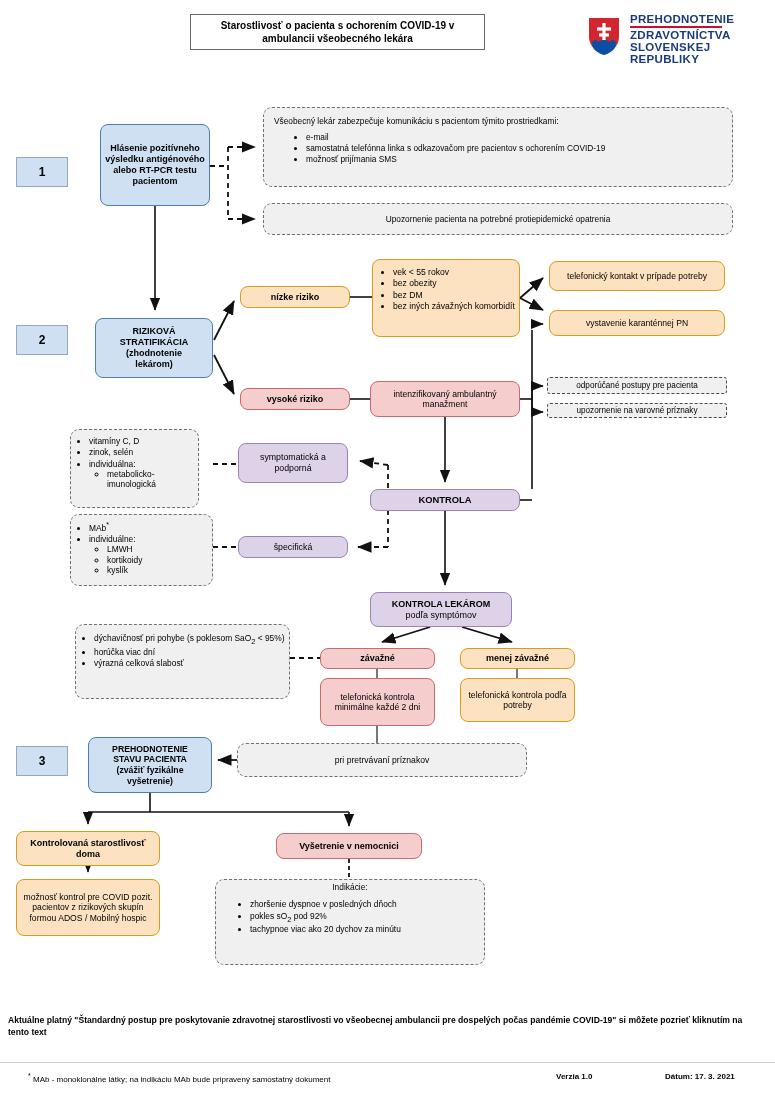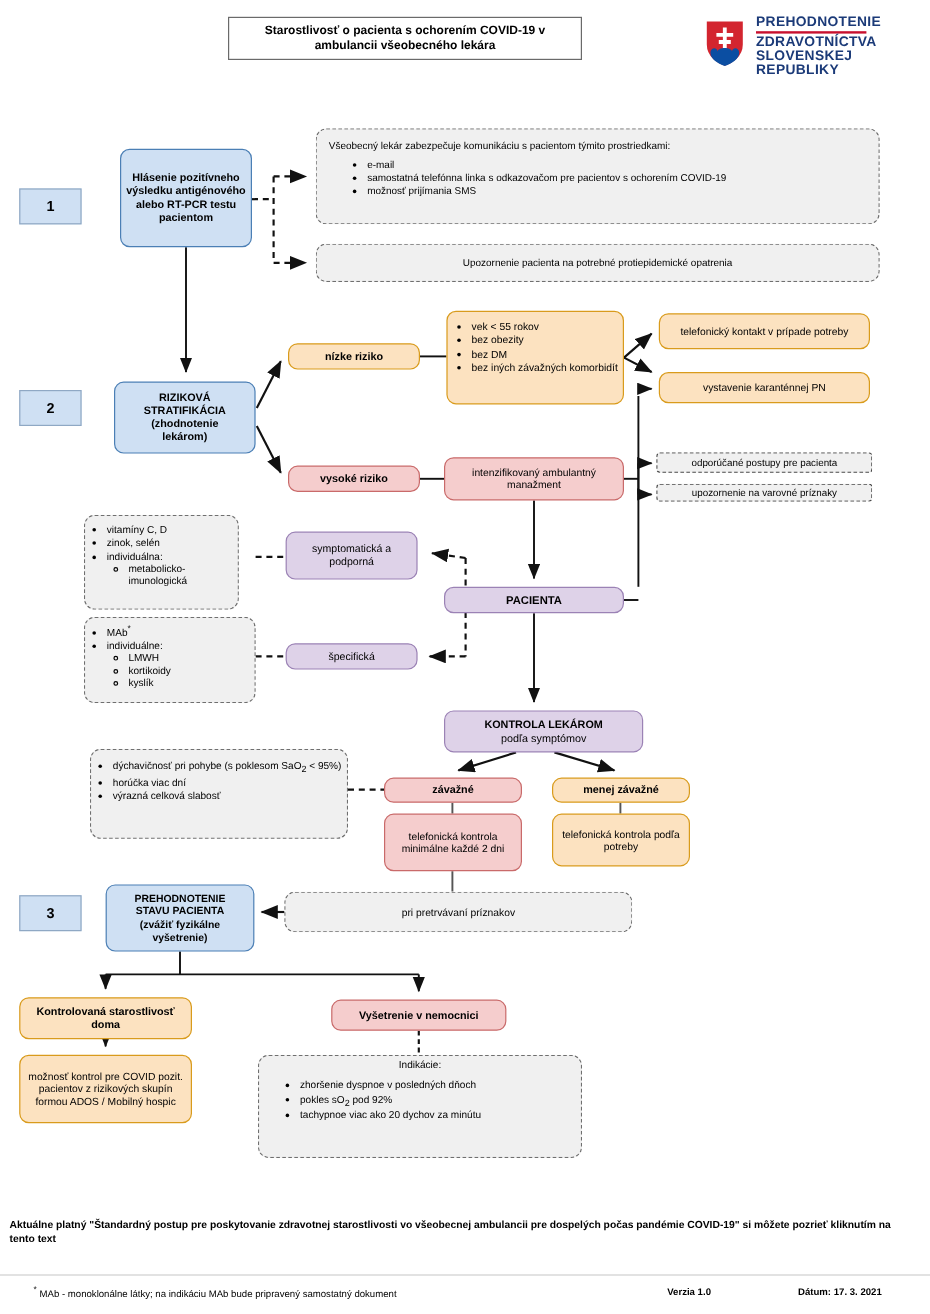--- a/index.html
+++ b/index.html
@@ -205,24 +205,24 @@
 
   <div class="node purple" style="left:238px; top:443px; width:110px; height:40px; font-size:8.8px;">
     <div class="inner">symptomatická a podporná</div>
   </div>
 
   <div class="node purple" style="left:238px; top:536px; width:110px; height:22px; font-size:8.8px;">
     <div class="inner">špecifická</div>
   </div>
 
   <div class="node purple-b" style="left:370px; top:489px; width:150px; height:22px; font-size:9.4px;">
-    <div class="inner">PACIENTA</div>
-  </div>
-
-  <div class="node purple" style="left:370px; top:592px; width:166px; height:35px; font-size:9px;">
+    <div class="inner">KONTROLA</div>
+  </div>
+
+  <div class="node purple" style="left:370px; top:592px; width:142px; height:35px; font-size:9px;">
     <div class="inner">
       <div style="font-weight:bold;">KONTROLA LEKÁROM</div>
       <div>podľa symptómov</div>
     </div>
   </div>
 
   <div class="node greybox" style="left:75px; top:624px; width:215px; height:75px; font-size:8.4px; display:block; padding:8px 2px;">
     <ul class="b leftlist">
       <li><span>dýchavičnosť pri pohybe (s poklesom SaO</span><sub class="sb">2</sub><span> &lt; 95%)</span></li>
       <li>horúčka viac dní</li>

